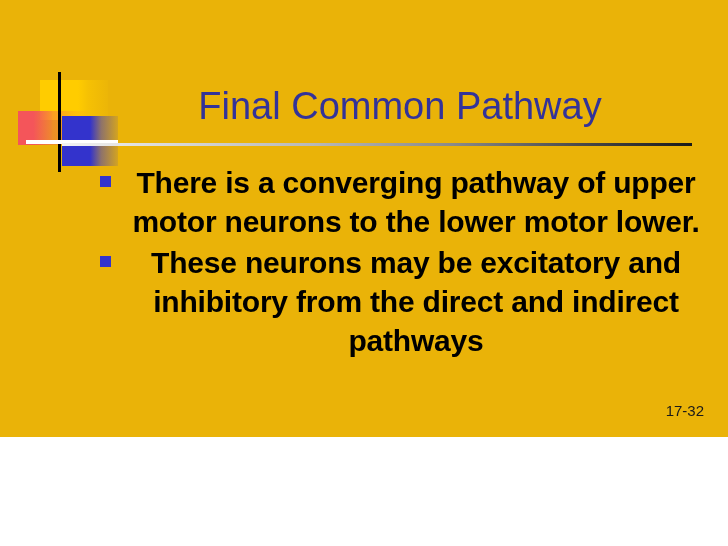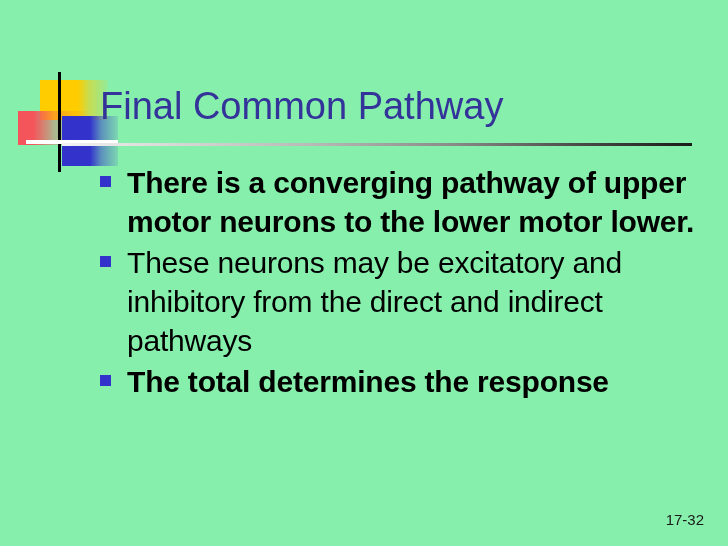--- a/index.html
+++ b/index.html
@@ -6,23 +6,24 @@
     margin: 0;
     padding: 0;
     background: #ffffff;
   }
   body {
     font-family: "Liberation Sans", sans-serif;
   }
   .slide {
     position: relative;
     width: 728px;
-    height: 546px;
-    background: #86efac;
+    height: 437px;
+    background: #eab308;
     overflow: hidden;
+    text-align: center;
   }
 
   
   .logo {
     position: absolute;
     left: 18px;
     top: 68px;
     width: 100px;
     height: 100px;
   }
@@ -139,21 +140,21 @@
     flex: 1 1 auto;
     font-size: 30px;
     line-height: 39px;
     color: #000000;
     letter-spacing: -0.2px;
   }
   .bullet-text.bold {
     font-weight: bold;
   }
   .bullet-text.normal {
-    font-weight: normal;
+    font-weight: bold;
   }
 
   
   .page-number {
     position: absolute;
     right: 24px;
     bottom: 18px;
     font-size: 15px;
     color: #1a1a1a;
     font-weight: normal;
@@ -184,22 +185,18 @@
     <div class="bullet-row">
       <div class="bullet-mark"></div>
       <div class="bullet-text bold">There is a converging pathway of upper motor neurons to the lower motor lower.</div>
     </div>
 
     <div class="bullet-row">
       <div class="bullet-mark"></div>
       <div class="bullet-text normal">These neurons may be excitatory and inhibitory from the direct and indirect pathways</div>
     </div>
 
-    <div class="bullet-row">
-      <div class="bullet-mark"></div>
-      <div class="bullet-text bold">The total determines the response</div>
-    </div>
 
   </div>
 
   <div class="page-number">17-32</div>
 
 </div>
 
 </body></html>

